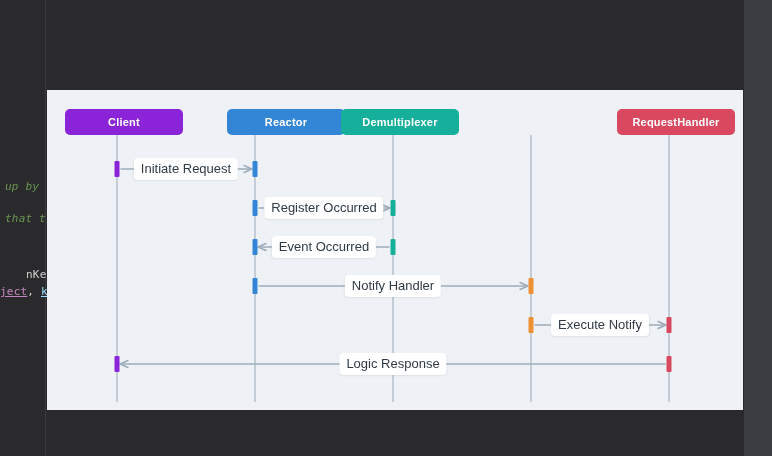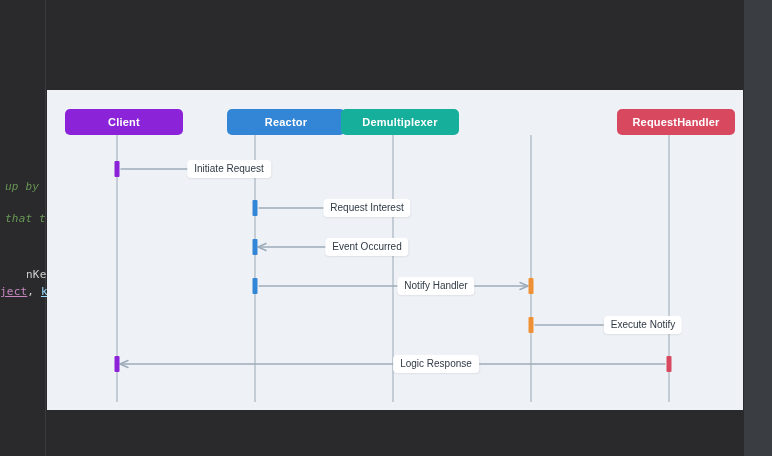--- a/index.html
+++ b/index.html
@@ -21,23 +21,22 @@
   .panel{position:absolute;left:47px;top:90px;width:696px;height:320px;}
   .panel svg{position:absolute;left:0;top:0;}
   .actor-box{
     position:absolute;top:19px;width:118px;height:26px;border-radius:5px;
     display:flex;align-items:center;justify-content:center;
     color:#ffffff;font-size:11px;font-weight:bold;letter-spacing:0.2px;
   }
   .msg-label{
     position:absolute;transform:translate(-50%,-50%);
     background:#ffffff;border-radius:4px;padding:3px 7px 4px 7px;
-    font-size:10px;color:#2f3a45;white-space:nowrap;
+    font-size:13px;color:#2f3a45;white-space:nowrap;
     box-shadow:0 1px 2px rgba(0,0,0,0.07);
-    margin-left:43px;
   }
 </style>
 </head>
 <body>
 
 <div id="screen" style="background: rgb(42, 42, 44);">
   <div class="gutter-divider" style="background: rgb(59, 59, 62);"></div>
   <div class="right-strip" style="background: rgb(58, 62, 67);"></div>
   <div id="code-layer">
       <div class="code-frag" style="left: 5px; top: 180px; font-family: Liberation Mono, monospace;"><span class="it" style="color: rgb(106, 153, 85);">up by</span></div>
@@ -71,21 +70,21 @@
         <line x1="487.5" y1="235" x2="617" y2="235" stroke="#9cabb9" stroke-width="1.4"></line>
         <polyline points="611,231.5 619,235 611,238.5" fill="none" stroke="#9cabb9" stroke-width="1.4" stroke-linecap="round" stroke-linejoin="round"></polyline>
         <rect x="481.5" y="227" width="5" height="16" rx="1" fill="#ee9135"></rect>
         <rect x="619.5" y="227" width="5" height="16" rx="1" fill="#d8485f"></rect>
         <line x1="618.5" y1="274" x2="75" y2="274" stroke="#9cabb9" stroke-width="1.4"></line>
         <polyline points="81,270.5 73,274 81,277.5" fill="none" stroke="#9cabb9" stroke-width="1.4" stroke-linecap="round" stroke-linejoin="round"></polyline>
         <rect x="619.5" y="266" width="5" height="16" rx="1" fill="#d8485f"></rect>
         <rect x="67.5" y="266" width="5" height="16" rx="1" fill="#8b24d8"></rect>
       </svg>
   <div class="msg-label" style="left: 139px; top: 79px; background: rgb(255, 255, 255); color: rgb(47, 58, 69);">Initiate Request</div>
-      <div class="msg-label" style="left: 277px; top: 118px; background: rgb(255, 255, 255); color: rgb(47, 58, 69);">Request Interest</div>
+      <div class="msg-label" style="left: 277px; top: 118px; background: rgb(255, 255, 255); color: rgb(47, 58, 69);">Register Occurred</div>
       <div class="msg-label" style="left: 346px; top: 196px; background: rgb(255, 255, 255); color: rgb(47, 58, 69);">Notify Handler</div>
       <div class="msg-label" style="left: 277px; top: 157px; background: rgb(255, 255, 255); color: rgb(47, 58, 69);">Event Occurred</div>
       <div class="msg-label" style="left: 553px; top: 235px; background: rgb(255, 255, 255); color: rgb(47, 58, 69);">Execute Notify</div>
       <div class="msg-label" style="left: 346px; top: 274px; background: rgb(255, 255, 255); color: rgb(47, 58, 69);">Logic Response</div>
       <div class="actor-box" style="left: 18px; background: rgb(139, 36, 216);">Client</div>
       <div class="actor-box" style="left: 156px; background: rgb(51, 133, 214); margin-left: 24px;">Reactor</div>
       <div class="actor-box" style="left: 294px; background: rgb(22, 175, 155);">Demultiplexer</div>
       <div class="actor-box" style="left: 570px; background: rgb(216, 72, 95);">RequestHandler</div>
     </div>
 </div>

